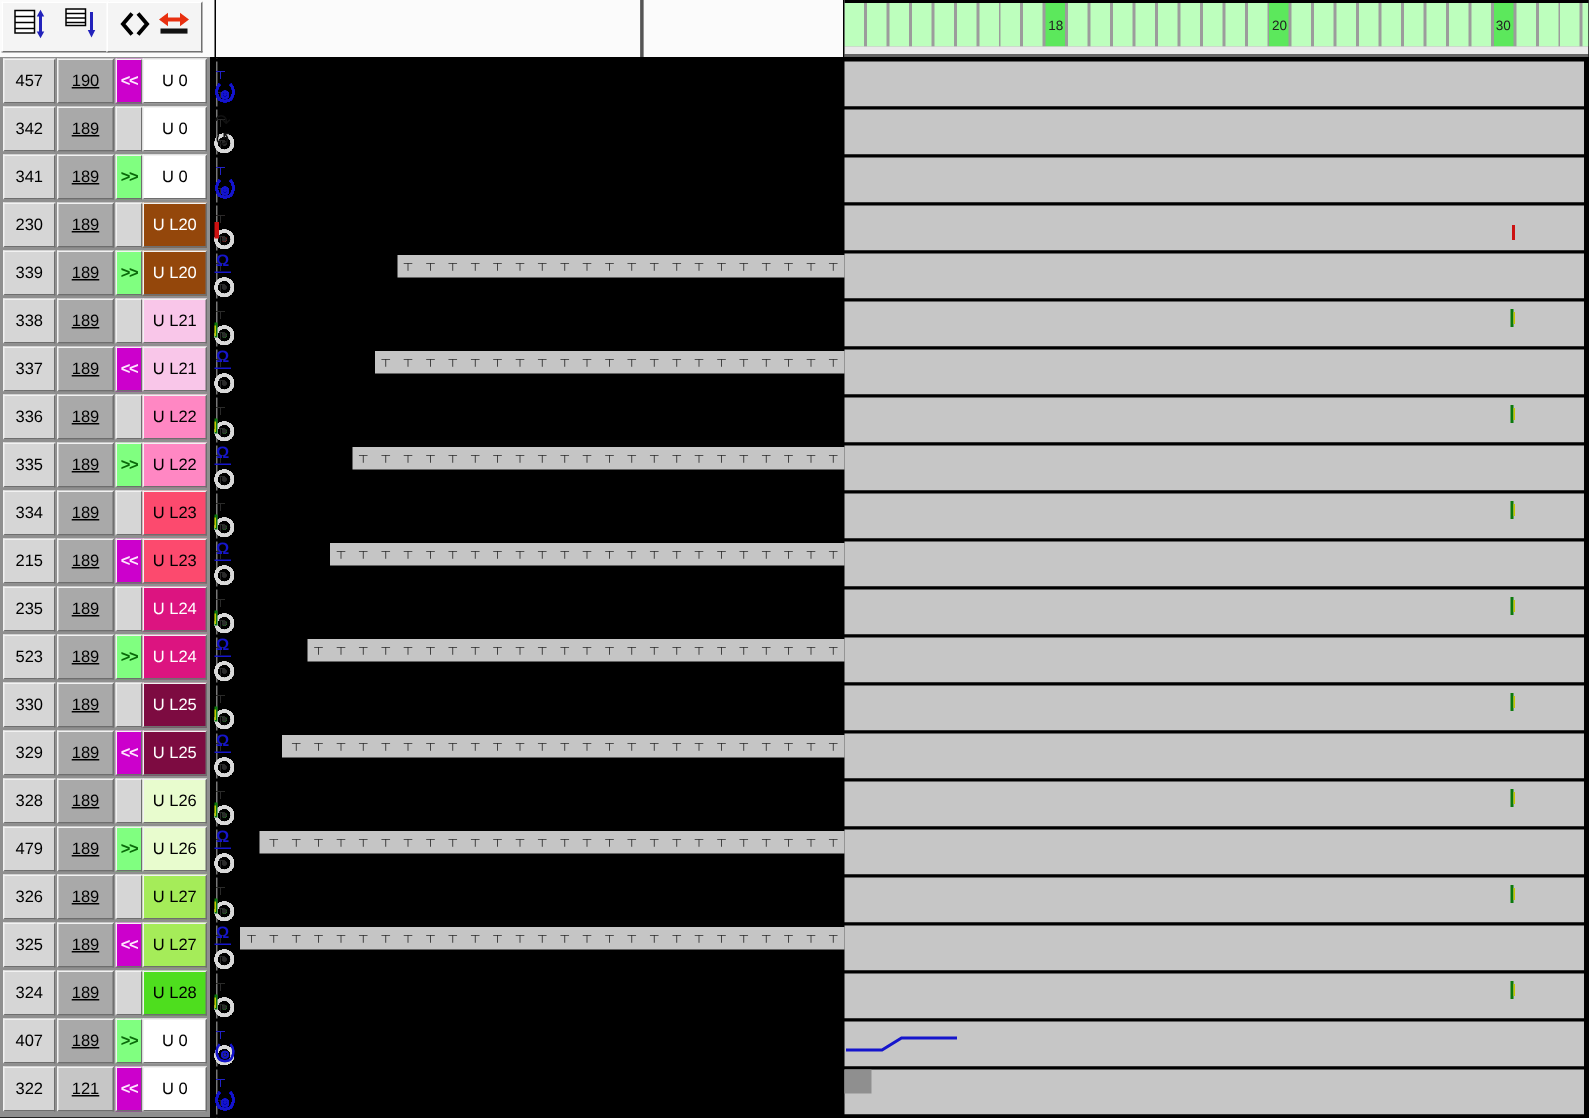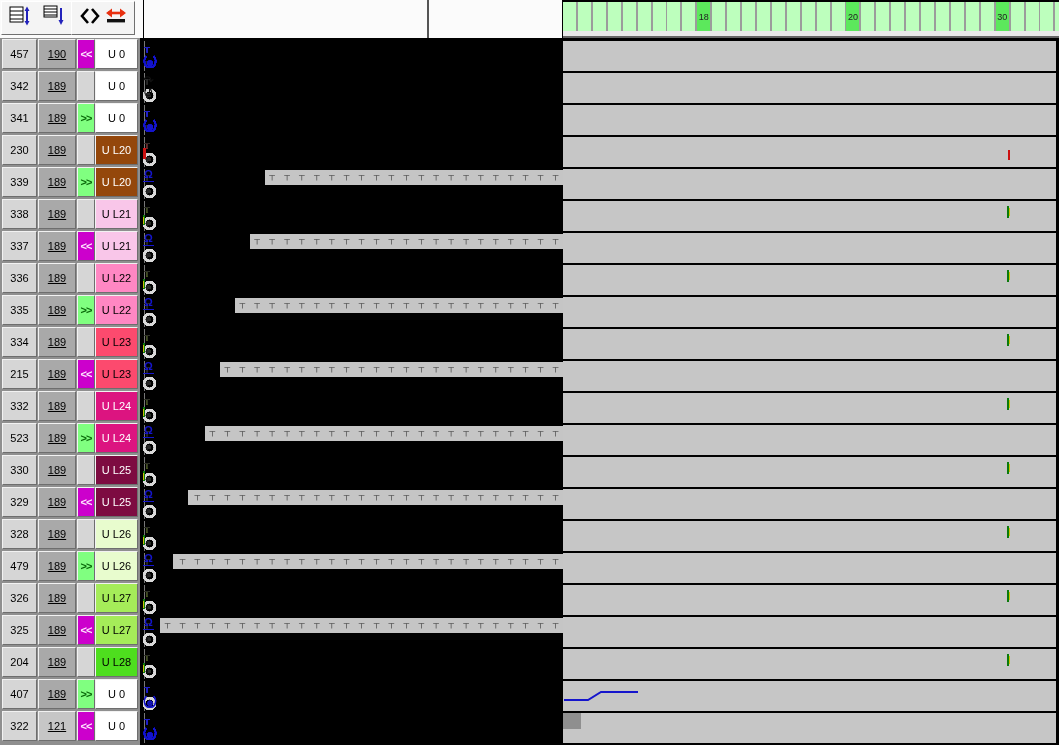--- a/index.html
+++ b/index.html
@@ -159,21 +159,21 @@
       <div class="pcell pdir" style="position: absolute; left: 77px; top: 295px; width: 16px; height: 28px; background: rgb(128, 255, 128); color: rgb(10, 106, 10);">&gt;&gt;</div>
       <div class="pcell" style="position: absolute; left: 95px; top: 295px; width: 41px; height: 28px; background: rgb(255, 135, 195); color: rgb(0, 0, 0);">U L22</div>
       <div class="pcell" style="position: absolute; left: 2px; top: 327px; width: 33px; height: 28px; background: rgb(214, 214, 214);">334</div>
       <div class="pcell pcount" style="position: absolute; left: 38px; top: 327px; width: 36px; height: 28px; background: rgb(169, 169, 169);">189</div>
       <div class="pcell pdir" style="position: absolute; left: 77px; top: 327px; width: 16px; height: 28px; background: rgb(214, 214, 214);"></div>
       <div class="pcell" style="position: absolute; left: 95px; top: 327px; width: 41px; height: 28px; background: rgb(252, 74, 110); color: rgb(0, 0, 0);">U L23</div>
       <div class="pcell" style="position: absolute; left: 2px; top: 359px; width: 33px; height: 28px; background: rgb(214, 214, 214);">215</div>
       <div class="pcell pcount" style="position: absolute; left: 38px; top: 359px; width: 36px; height: 28px; background: rgb(169, 169, 169);">189</div>
       <div class="pcell pdir" style="position: absolute; left: 77px; top: 359px; width: 16px; height: 28px; background: rgb(204, 0, 204); color: rgb(255, 230, 255);">&lt;&lt;</div>
       <div class="pcell" style="position: absolute; left: 95px; top: 359px; width: 41px; height: 28px; background: rgb(252, 74, 110); color: rgb(0, 0, 0);">U L23</div>
-      <div class="pcell" style="position: absolute; left: 2px; top: 391px; width: 33px; height: 28px; background: rgb(214, 214, 214);">332</div>
+      <div class="pcell" style="position: absolute; left: 2px; top: 391px; width: 33px; height: 28px; background: rgb(214, 214, 214);">235</div>
       <div class="pcell pcount" style="position: absolute; left: 38px; top: 391px; width: 36px; height: 28px; background: rgb(169, 169, 169);">189</div>
       <div class="pcell pdir" style="position: absolute; left: 77px; top: 391px; width: 16px; height: 28px; background: rgb(214, 214, 214);"></div>
       <div class="pcell" style="position: absolute; left: 95px; top: 391px; width: 41px; height: 28px; background: rgb(220, 20, 128); color: rgb(255, 255, 255);">U L24</div>
       <div class="pcell" style="position: absolute; left: 2px; top: 423px; width: 33px; height: 28px; background: rgb(214, 214, 214);">523</div>
       <div class="pcell pcount" style="position: absolute; left: 38px; top: 423px; width: 36px; height: 28px; background: rgb(169, 169, 169);">189</div>
       <div class="pcell pdir" style="position: absolute; left: 77px; top: 423px; width: 16px; height: 28px; background: rgb(128, 255, 128); color: rgb(10, 106, 10);">&gt;&gt;</div>
       <div class="pcell" style="position: absolute; left: 95px; top: 423px; width: 41px; height: 28px; background: rgb(220, 20, 128); color: rgb(255, 255, 255);">U L24</div>
       <div class="pcell" style="position: absolute; left: 2px; top: 455px; width: 33px; height: 28px; background: rgb(214, 214, 214);">330</div>
       <div class="pcell pcount" style="position: absolute; left: 38px; top: 455px; width: 36px; height: 28px; background: rgb(169, 169, 169);">189</div>
       <div class="pcell pdir" style="position: absolute; left: 77px; top: 455px; width: 16px; height: 28px; background: rgb(214, 214, 214);"></div>
@@ -191,21 +191,21 @@
       <div class="pcell pdir" style="position: absolute; left: 77px; top: 551px; width: 16px; height: 28px; background: rgb(128, 255, 128); color: rgb(10, 106, 10);">&gt;&gt;</div>
       <div class="pcell" style="position: absolute; left: 95px; top: 551px; width: 41px; height: 28px; background: rgb(232, 252, 206); color: rgb(0, 0, 0);">U L26</div>
       <div class="pcell" style="position: absolute; left: 2px; top: 583px; width: 33px; height: 28px; background: rgb(214, 214, 214);">326</div>
       <div class="pcell pcount" style="position: absolute; left: 38px; top: 583px; width: 36px; height: 28px; background: rgb(169, 169, 169);">189</div>
       <div class="pcell pdir" style="position: absolute; left: 77px; top: 583px; width: 16px; height: 28px; background: rgb(214, 214, 214);"></div>
       <div class="pcell" style="position: absolute; left: 95px; top: 583px; width: 41px; height: 28px; background: rgb(165, 236, 89); color: rgb(0, 0, 0);">U L27</div>
       <div class="pcell" style="position: absolute; left: 2px; top: 615px; width: 33px; height: 28px; background: rgb(214, 214, 214);">325</div>
       <div class="pcell pcount" style="position: absolute; left: 38px; top: 615px; width: 36px; height: 28px; background: rgb(169, 169, 169);">189</div>
       <div class="pcell pdir" style="position: absolute; left: 77px; top: 615px; width: 16px; height: 28px; background: rgb(204, 0, 204); color: rgb(255, 230, 255);">&lt;&lt;</div>
       <div class="pcell" style="position: absolute; left: 95px; top: 615px; width: 41px; height: 28px; background: rgb(165, 236, 89); color: rgb(0, 0, 0);">U L27</div>
-      <div class="pcell" style="position: absolute; left: 2px; top: 647px; width: 33px; height: 28px; background: rgb(214, 214, 214);">204</div>
+      <div class="pcell" style="position: absolute; left: 2px; top: 647px; width: 33px; height: 28px; background: rgb(214, 214, 214);">324</div>
       <div class="pcell pcount" style="position: absolute; left: 38px; top: 647px; width: 36px; height: 28px; background: rgb(169, 169, 169);">189</div>
       <div class="pcell pdir" style="position: absolute; left: 77px; top: 647px; width: 16px; height: 28px; background: rgb(214, 214, 214);"></div>
       <div class="pcell" style="position: absolute; left: 95px; top: 647px; width: 41px; height: 28px; background: rgb(78, 222, 30); color: rgb(0, 0, 0);">U L28</div>
       <div class="pcell" style="position: absolute; left: 2px; top: 679px; width: 33px; height: 28px; background: rgb(214, 214, 214);">407</div>
       <div class="pcell pcount" style="position: absolute; left: 38px; top: 679px; width: 36px; height: 28px; background: rgb(169, 169, 169);">189</div>
       <div class="pcell pdir" style="position: absolute; left: 77px; top: 679px; width: 16px; height: 28px; background: rgb(128, 255, 128); color: rgb(10, 106, 10);">&gt;&gt;</div>
       <div class="pcell" style="position: absolute; left: 95px; top: 679px; width: 41px; height: 28px; background: rgb(255, 255, 255); color: rgb(0, 0, 0);">U 0</div>
       <div class="pcell" style="position: absolute; left: 2px; top: 711px; width: 33px; height: 28px; background: rgb(214, 214, 214);">322</div>
       <div class="pcell pcount" style="position: absolute; left: 38px; top: 711px; width: 36px; height: 28px; background: rgb(198, 198, 198);">121</div>
       <div class="pcell pdir" style="position: absolute; left: 77px; top: 711px; width: 16px; height: 28px; background: rgb(204, 0, 204); color: rgb(255, 230, 255);">&lt;&lt;</div>

